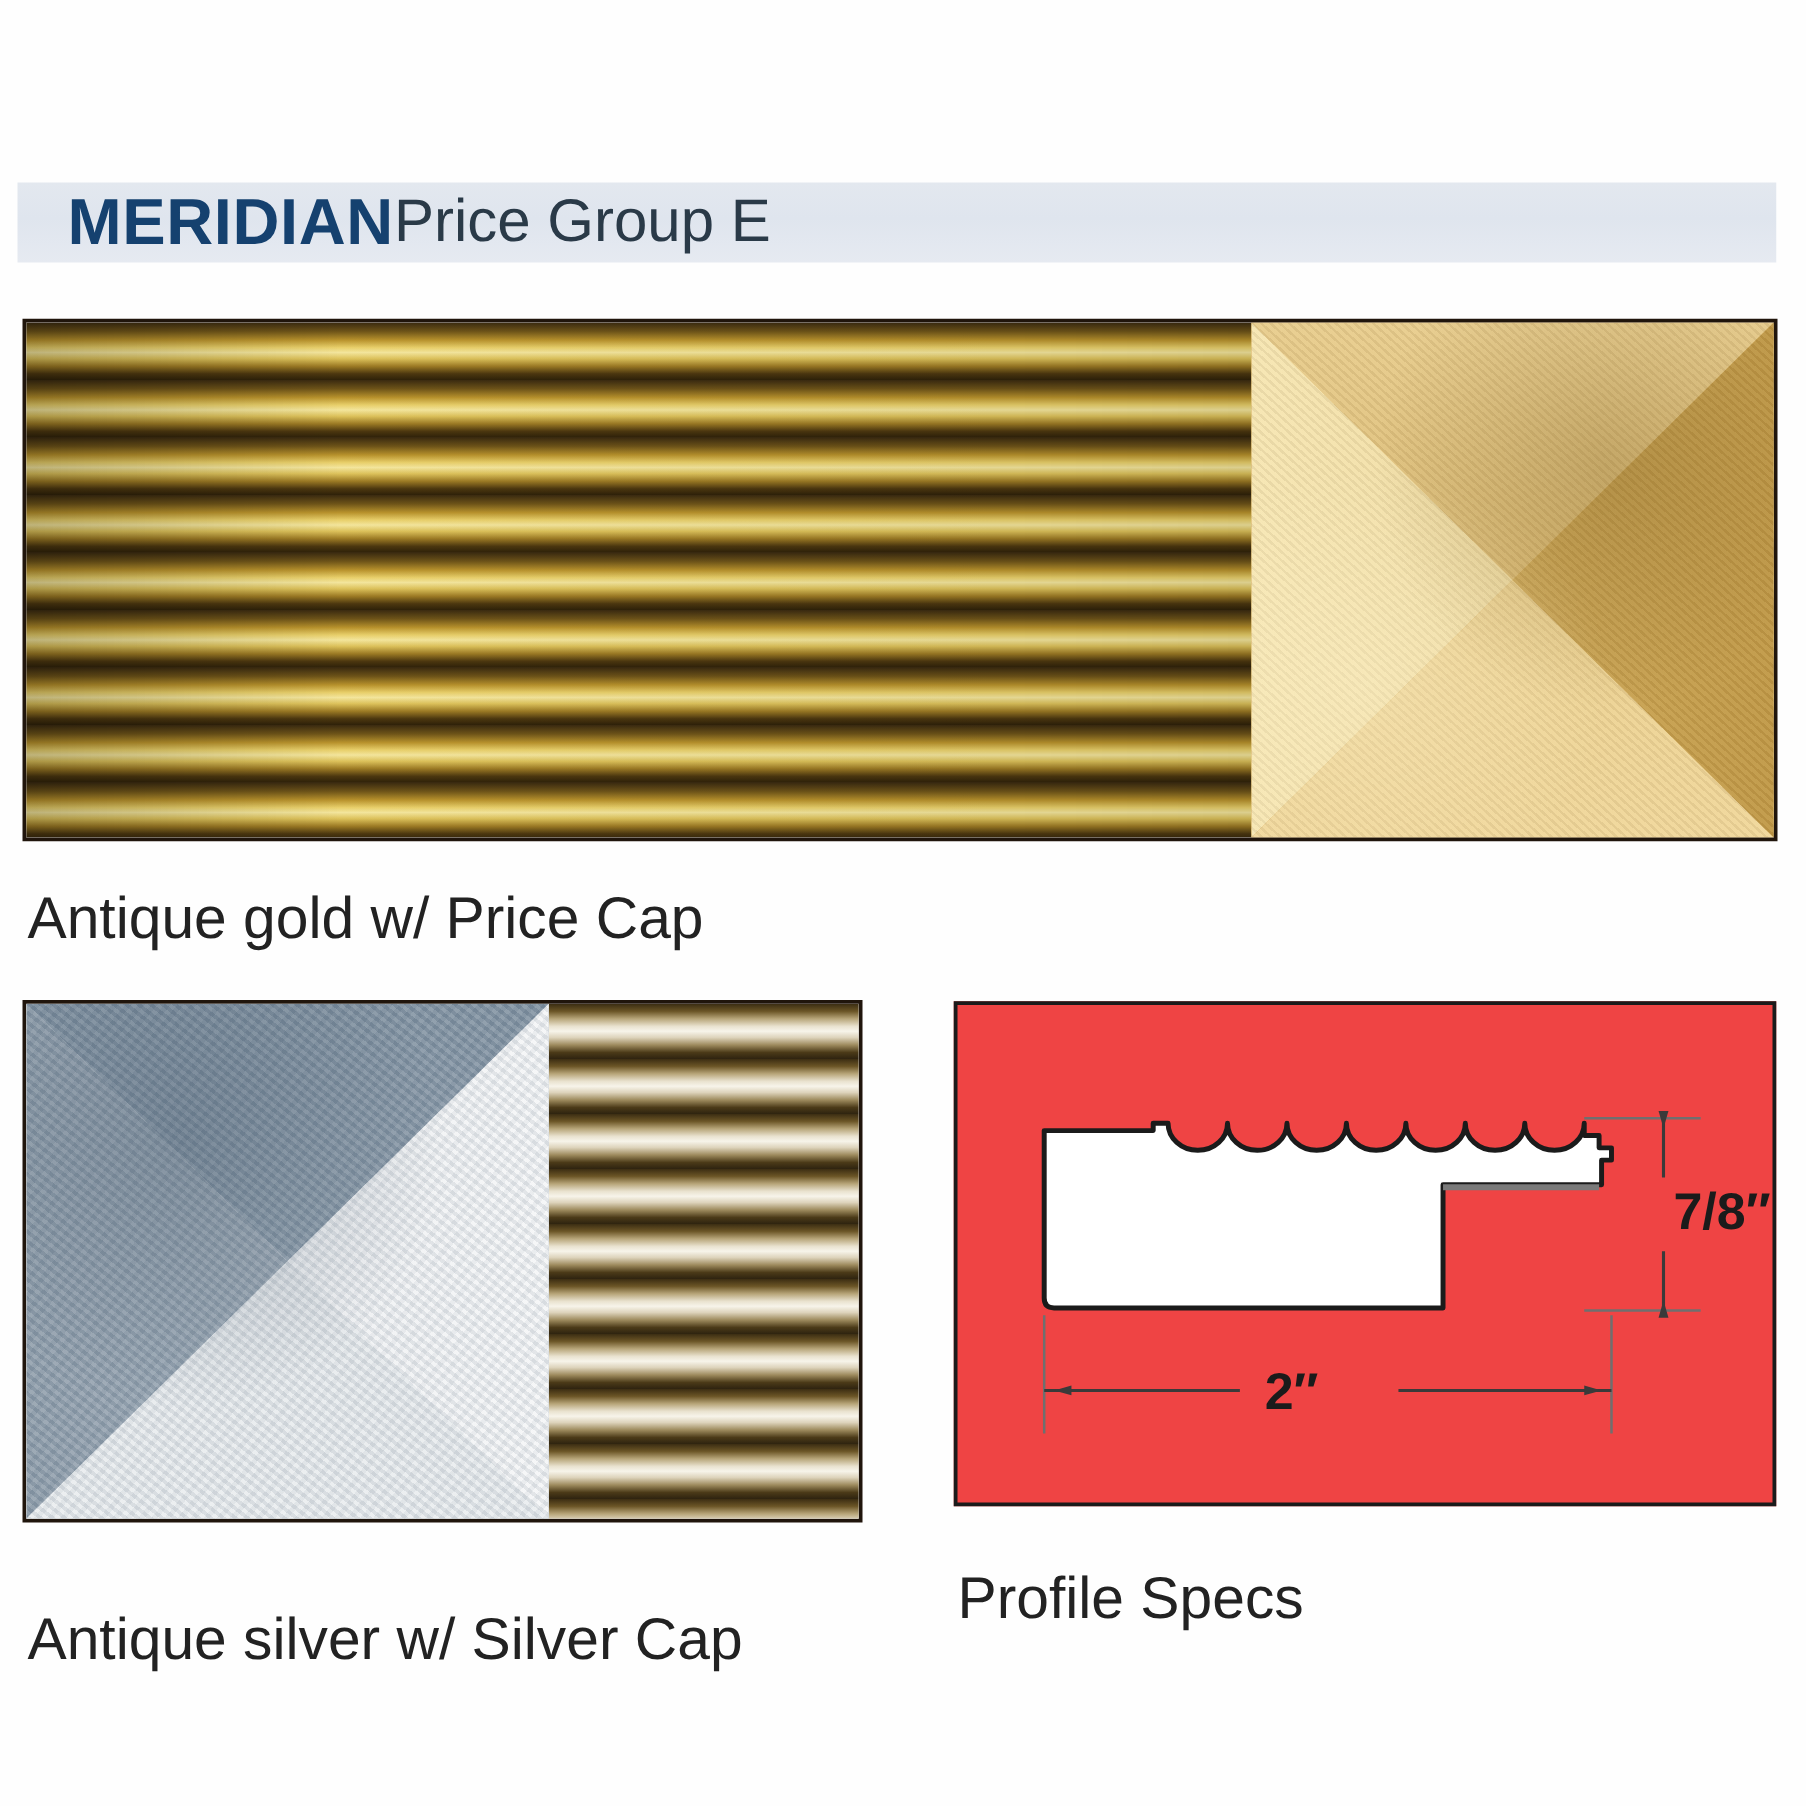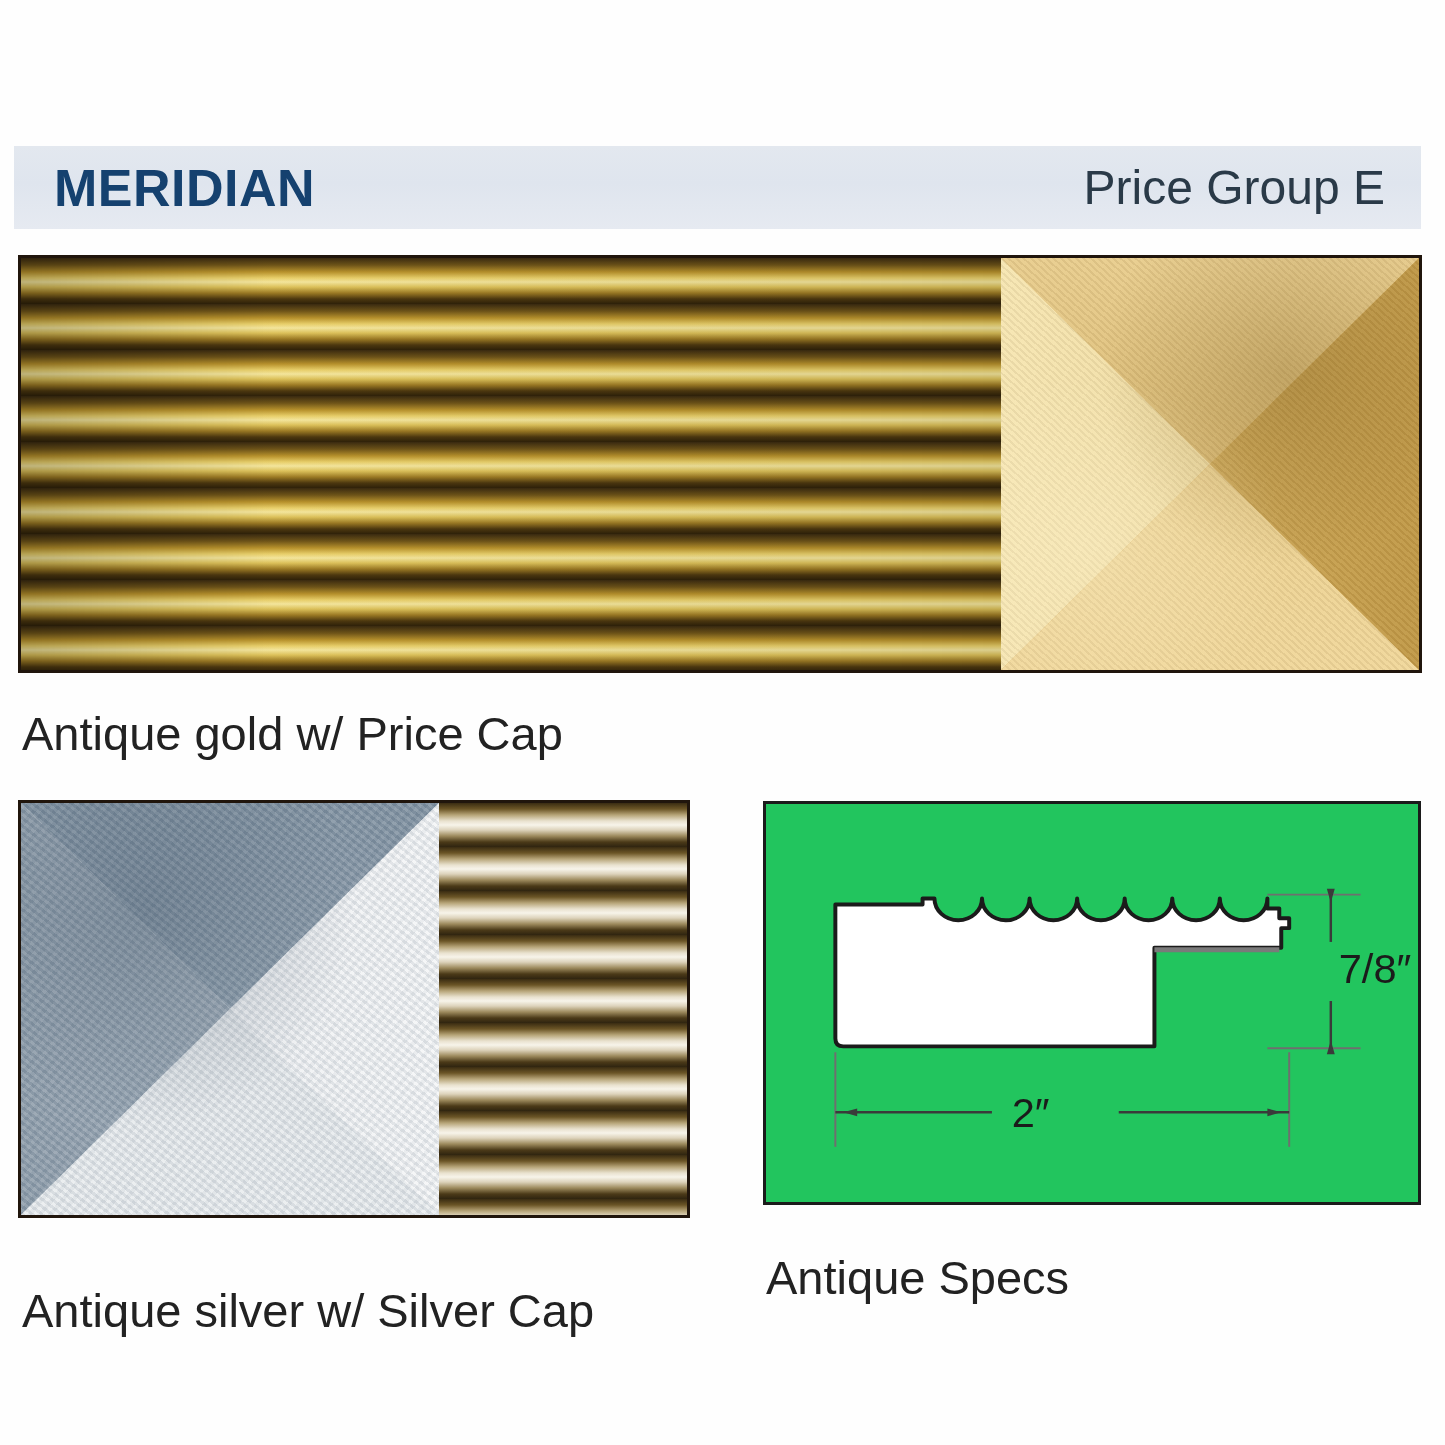--- a/index.html
+++ b/index.html
@@ -21,28 +21,26 @@
     inset: 0;
     background: #fefefe;
   }
 
   
   .header-bar {
     position: absolute;
     left: 14px;
     top: 146px;
     width: 1407px;
-    height: 83px;
+    height: 64px;
     background: linear-gradient(180deg,#e3e8ef 0%, #dfe5ee 45%, #e6eaf1 100%);
     display: flex;
     align-items: center;
-    justify-content: space-between;
     box-sizing: border-box;
     padding: 0 36px 0 40px;
-    gap: 31px;
   }
   .brand-title {
     color: #15416f;
     font-size: 52px;
     font-weight: 700;
     letter-spacing: 0.5px;
     line-height: 1;
     font-family: "Liberation Sans", sans-serif;
   }
   .price-group {
@@ -192,21 +190,22 @@
 
   
   .spec-panel {
     position: absolute;
     left: 763px;
     top: 801px;
     width: 658px;
     height: 404px;
     box-sizing: border-box;
     border: 3px solid #1b1b1b;
-    background: #22c55e;
+    background: #ef4444;
+    font-weight: bold;
   }
   .spec-svg { display: block; width: 100%; height: 100%; }
 </style>
 </head>
 <body>
 
 <div class="page">
 
   <div class="header-bar">
     <div class="brand-title">MERIDIAN</div>
@@ -277,15 +276,15 @@
       <line x1="70" y1="252" x2="70" y2="348" stroke="#6f6f6f" stroke-width="2"></line>
       <line x1="528" y1="252" x2="528" y2="348" stroke="#6f6f6f" stroke-width="2"></line>
       <line x1="70" y1="313" x2="228" y2="313" stroke="#3a3a3a" stroke-width="2.5"></line>
       <polygon points="78,313 92,309 92,317" fill="#3a3a3a"></polygon>
       <line x1="356" y1="313" x2="528" y2="313" stroke="#3a3a3a" stroke-width="2.5"></line>
       <polygon points="520,313 506,309 506,317" fill="#3a3a3a"></polygon>
       <text x="248" y="328" font-family="Liberation Sans, sans-serif" font-size="42" fill="#1b1b1b">2″</text>
     </svg>
   </div>
 
-  <div class="caption caption-specs">Antique Specs</div>
+  <div class="caption caption-specs">Profile Specs</div>
 
 </div>
 
 </body></html>

